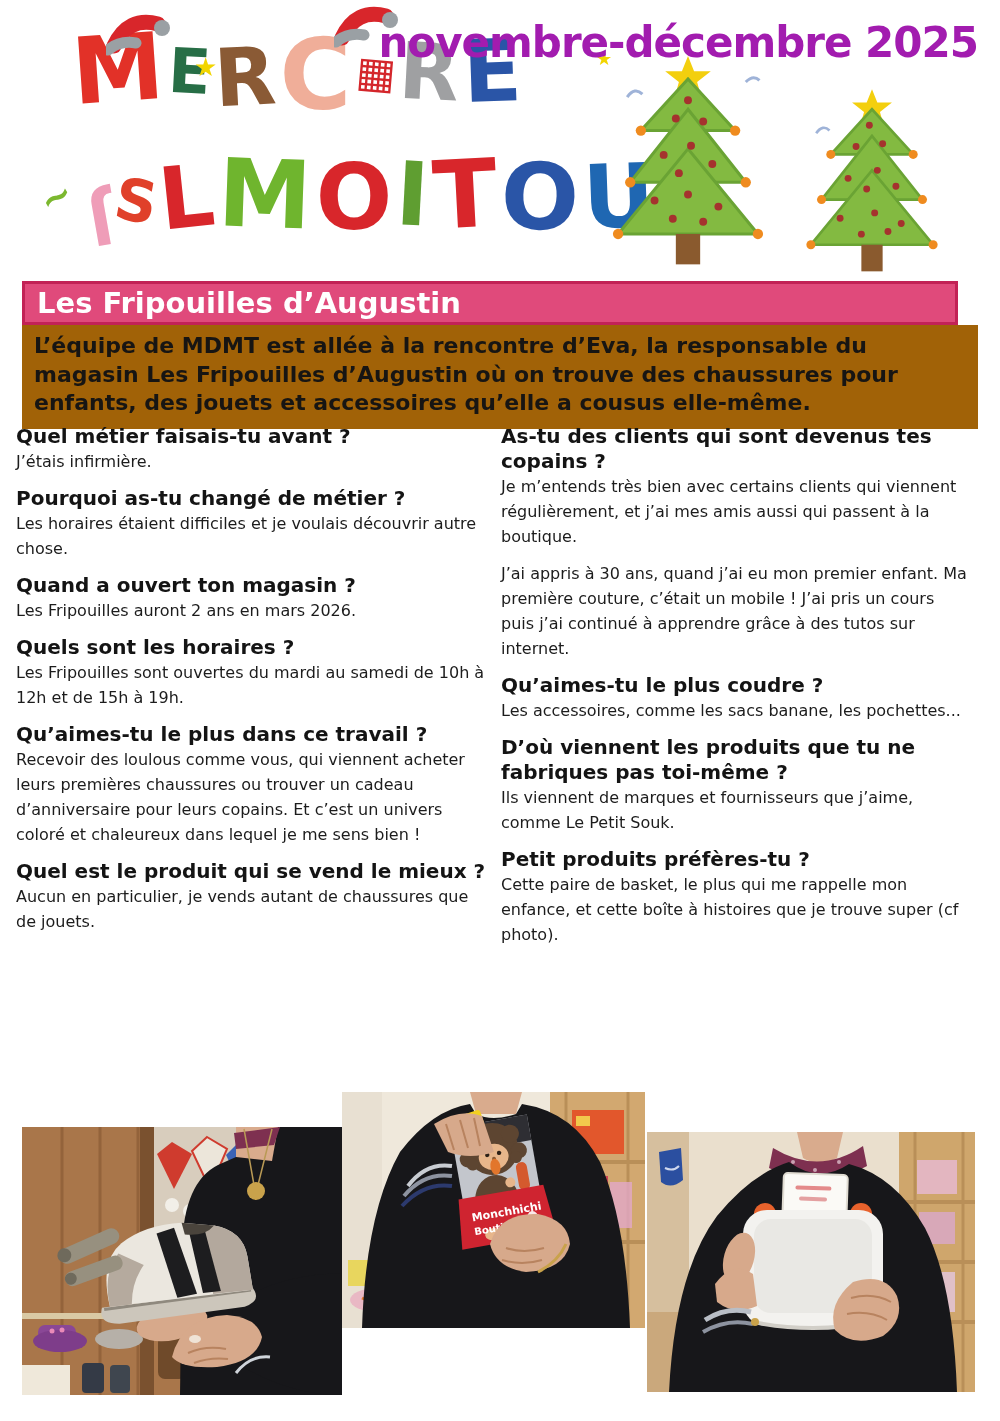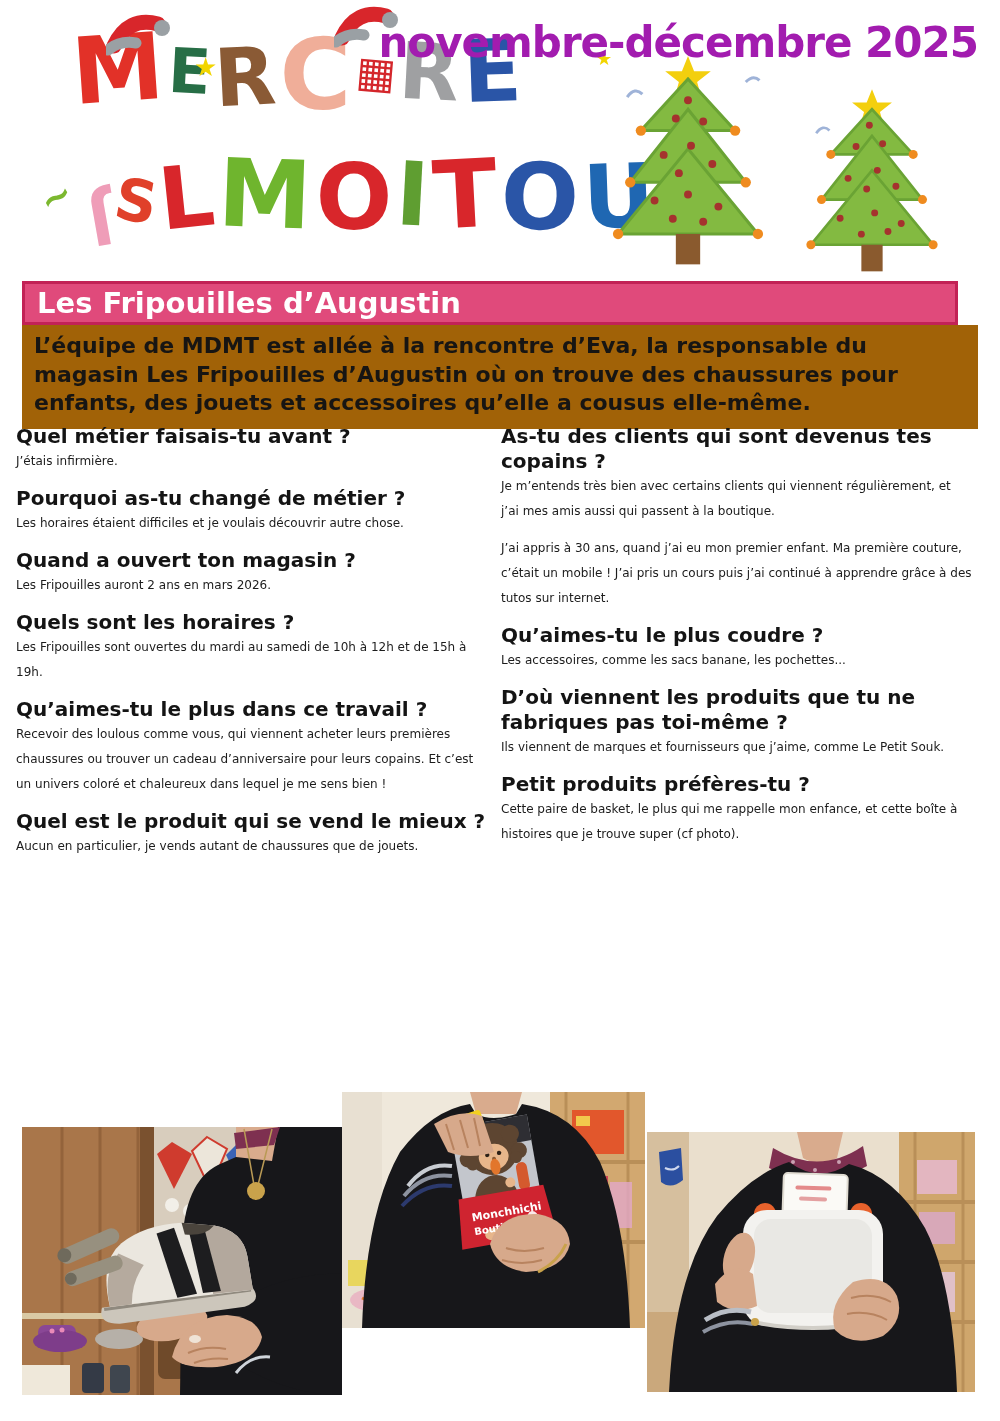--- a/index.html
+++ b/index.html
@@ -24,21 +24,21 @@
           background:#e04a7b;border:3px solid #c22256;display:flex;align-items:center;padding:0 12px;}
   .banner span{color:#ffffff;font-size:29px;font-weight:800;}
   .intro{position:absolute;left:22px;top:325px;width:956px;box-sizing:border-box;
          background:#a16207;padding:7px 12px 11px;font-size:22px;font-weight:700;line-height:1.3;}
 
   
   .columns{position:absolute;left:16px;top:424px;width:956px;display:flex;gap:14px;}
   .col{width:471px;}
   .qa-block{margin:0 0 12px 0;}
   .q{margin:0;font-weight:800;font-size:20px;line-height:25px;color:#141414;}
-  .a{margin:0;font-weight:400;font-size:12px;line-height:25px;color:#1c1c1c;}
+  .a{margin:0;font-weight:400;font-size:16px;line-height:25px;color:#1c1c1c;}
 
   
   figure.photo{position:absolute;margin:0;padding:0;}
   #photo1{left:22px;top:1127px;width:320px;height:268px;}
   #photo2{left:342px;top:1092px;width:303px;height:236px;}
   #photo3{left:647px;top:1132px;width:328px;height:260px;}
   figure.photo svg{display:block;width:100%;height:100%;}
 </style>
 </head>
 <body>

